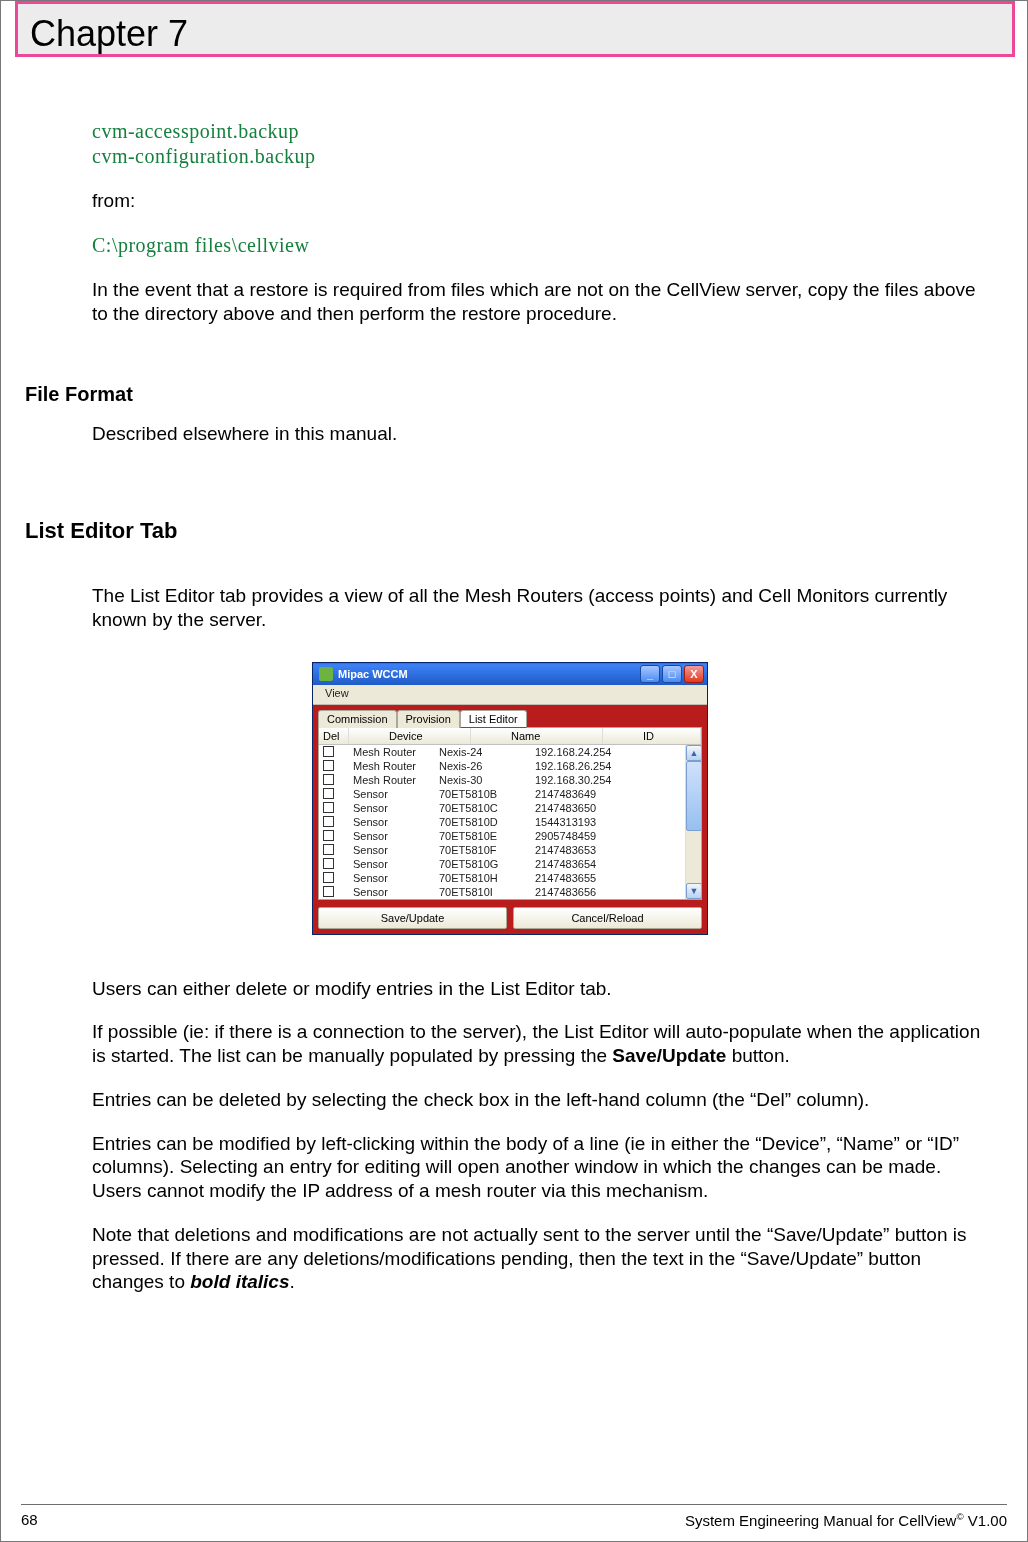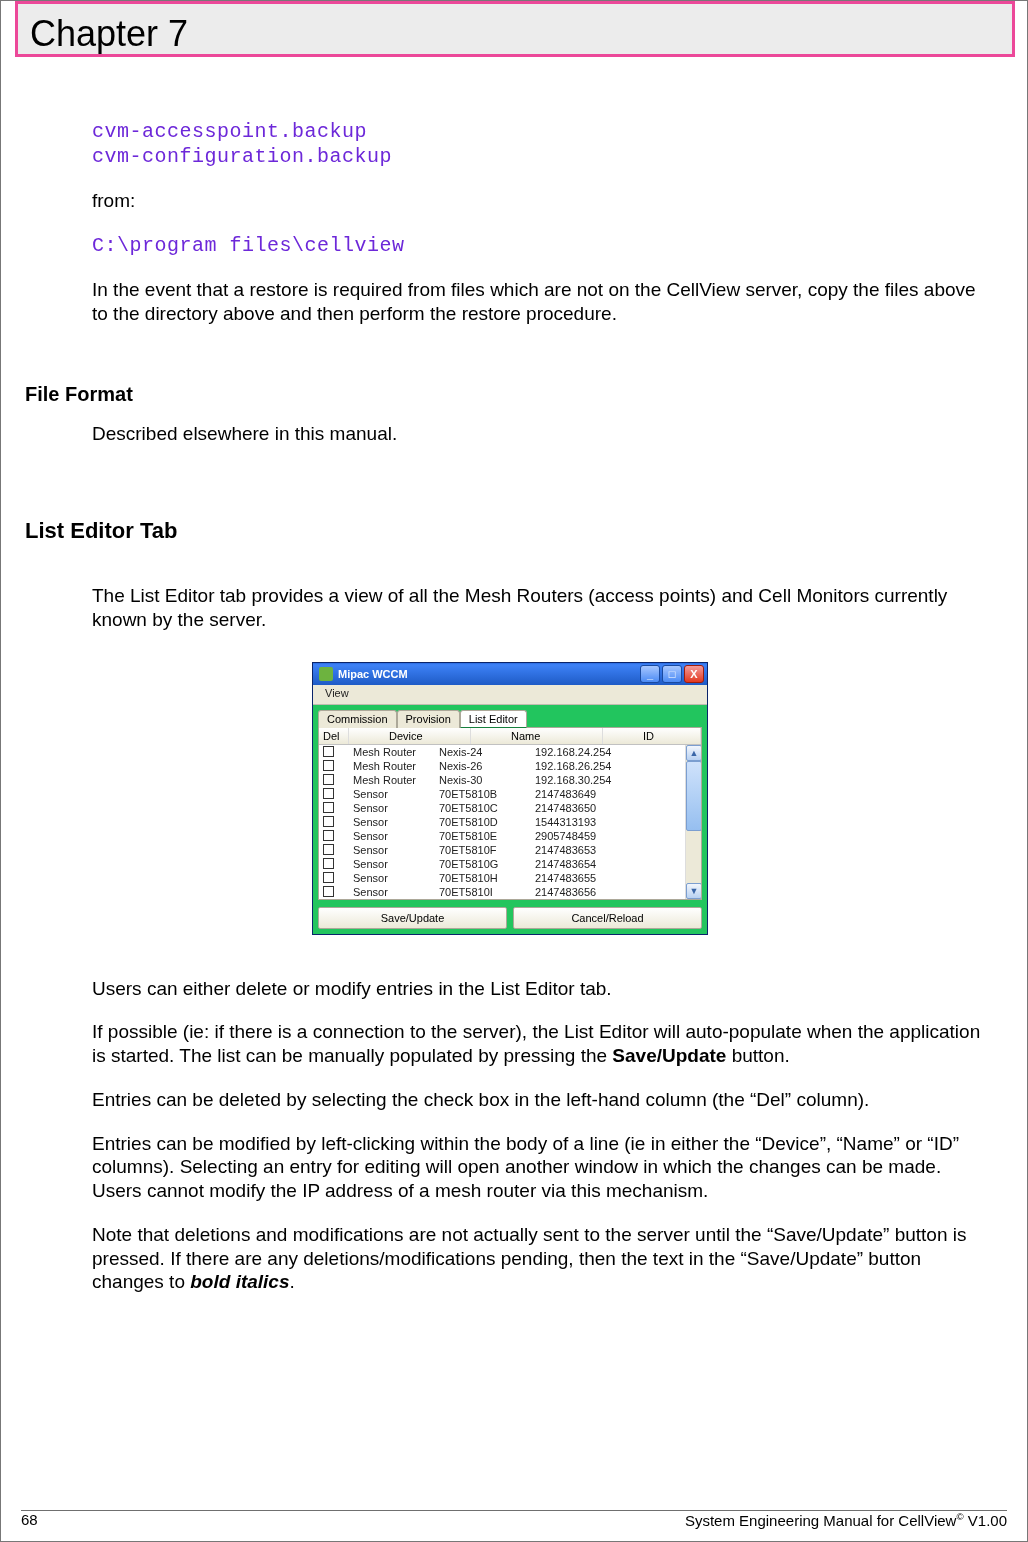--- a/index.html
+++ b/index.html
@@ -27,29 +27,29 @@
     border: 3px solid #ec4899;
     font-size: 36px;
     padding: 9px 6px 0 12px;
   }
   .content {
     position: absolute;
     left: 24px; top: 118px;
     width: 970px;
   }
   .indent1 { margin-left: 67px; }
-  .mono { font-family: Liberation Mono, monospace; font-size: 20px; color:#6d28d9; letter-spacing:0.5px; }
+  .mono { font-family: Liberation Serif, serif; font-size: 20px; color:#15803d; letter-spacing:0.5px; }
   .para { margin-bottom: 20px; line-height: 1.25; }
   .section-title { font-weight: bold; font-size: 20px; margin-top: 36px; margin-bottom: 16px; }
   .big-gap { margin-top: 58px; }
   .center-block { margin: 30px auto 42px auto; width: 396px; }
 
   
   .win {
-    width: 396px; border: 1px solid #0a246a; background:#22c55e;
+    width: 396px; border: 1px solid #0a246a; background:#b91c1c;
     font-family: Tahoma, Arial, sans-serif; font-size: 11px;
   }
   .titlebar {
     height: 22px;
     background: linear-gradient(to bottom,#2a6be0 0%, #3e82f7 8%, #1e5bc6 100%);
     color:#fff; display:flex; align-items:center; padding:0 3px 0 6px; font-weight:bold;
   }
   .titlebar .ticon { width:14px;height:14px;background:#6db33f;border-radius:2px;margin-right:5px;display:inline-block;}
   .titlebar .spacer{flex:1;}
   .winbtn{width:20px;height:18px;background:linear-gradient(to bottom,#a8c7ff,#4b8bf5);border:1px solid #1a4aa0;border-radius:3px;margin-left:2px;display:flex;align-items:center;justify-content:center;color:#fff;font-size:11px;font-weight:bold;}
@@ -70,21 +70,21 @@
   .sbdn{position:absolute;bottom:0;left:0;width:16px;}
   .row{display:flex;font-size:11px;color:#222;}
   .row>div{padding:1px 4px;white-space:nowrap;overflow:hidden;}
   .chk{width:30px;display:flex;align-items:center;justify-content:flex-start;padding-left:6px;}
   .chk span{width:11px;height:11px;border:1px solid #333;display:inline-block;background:#fff;}
   .btnrow{display:flex;justify-content:space-between;padding:3px 5px 5px 5px; gap:6px;}
   .wbtn{flex:1;height:22px;border:1px solid #aca899;border-radius:2px;background:linear-gradient(to bottom,#fff,#ece9d8);font-size:11px;display:flex;align-items:center;justify-content:center;}
 
   .footer{
     position:absolute; left:20px; right:20px; bottom:12px; top:auto;
-    border-top:1px solid #6f6f6f; padding-top:0;
+    border-top:1px solid #6f6f6f; padding-top:6px;
     display:flex; justify-content:space-between; font-size:15px;
   }
   .footer .right{font-size:15px;}
   sup{font-size:0.65em;}
 </style>
 </head>
 <body>
 
 <div class="page">
   <div class="chapter-header">Chapter 7</div>

